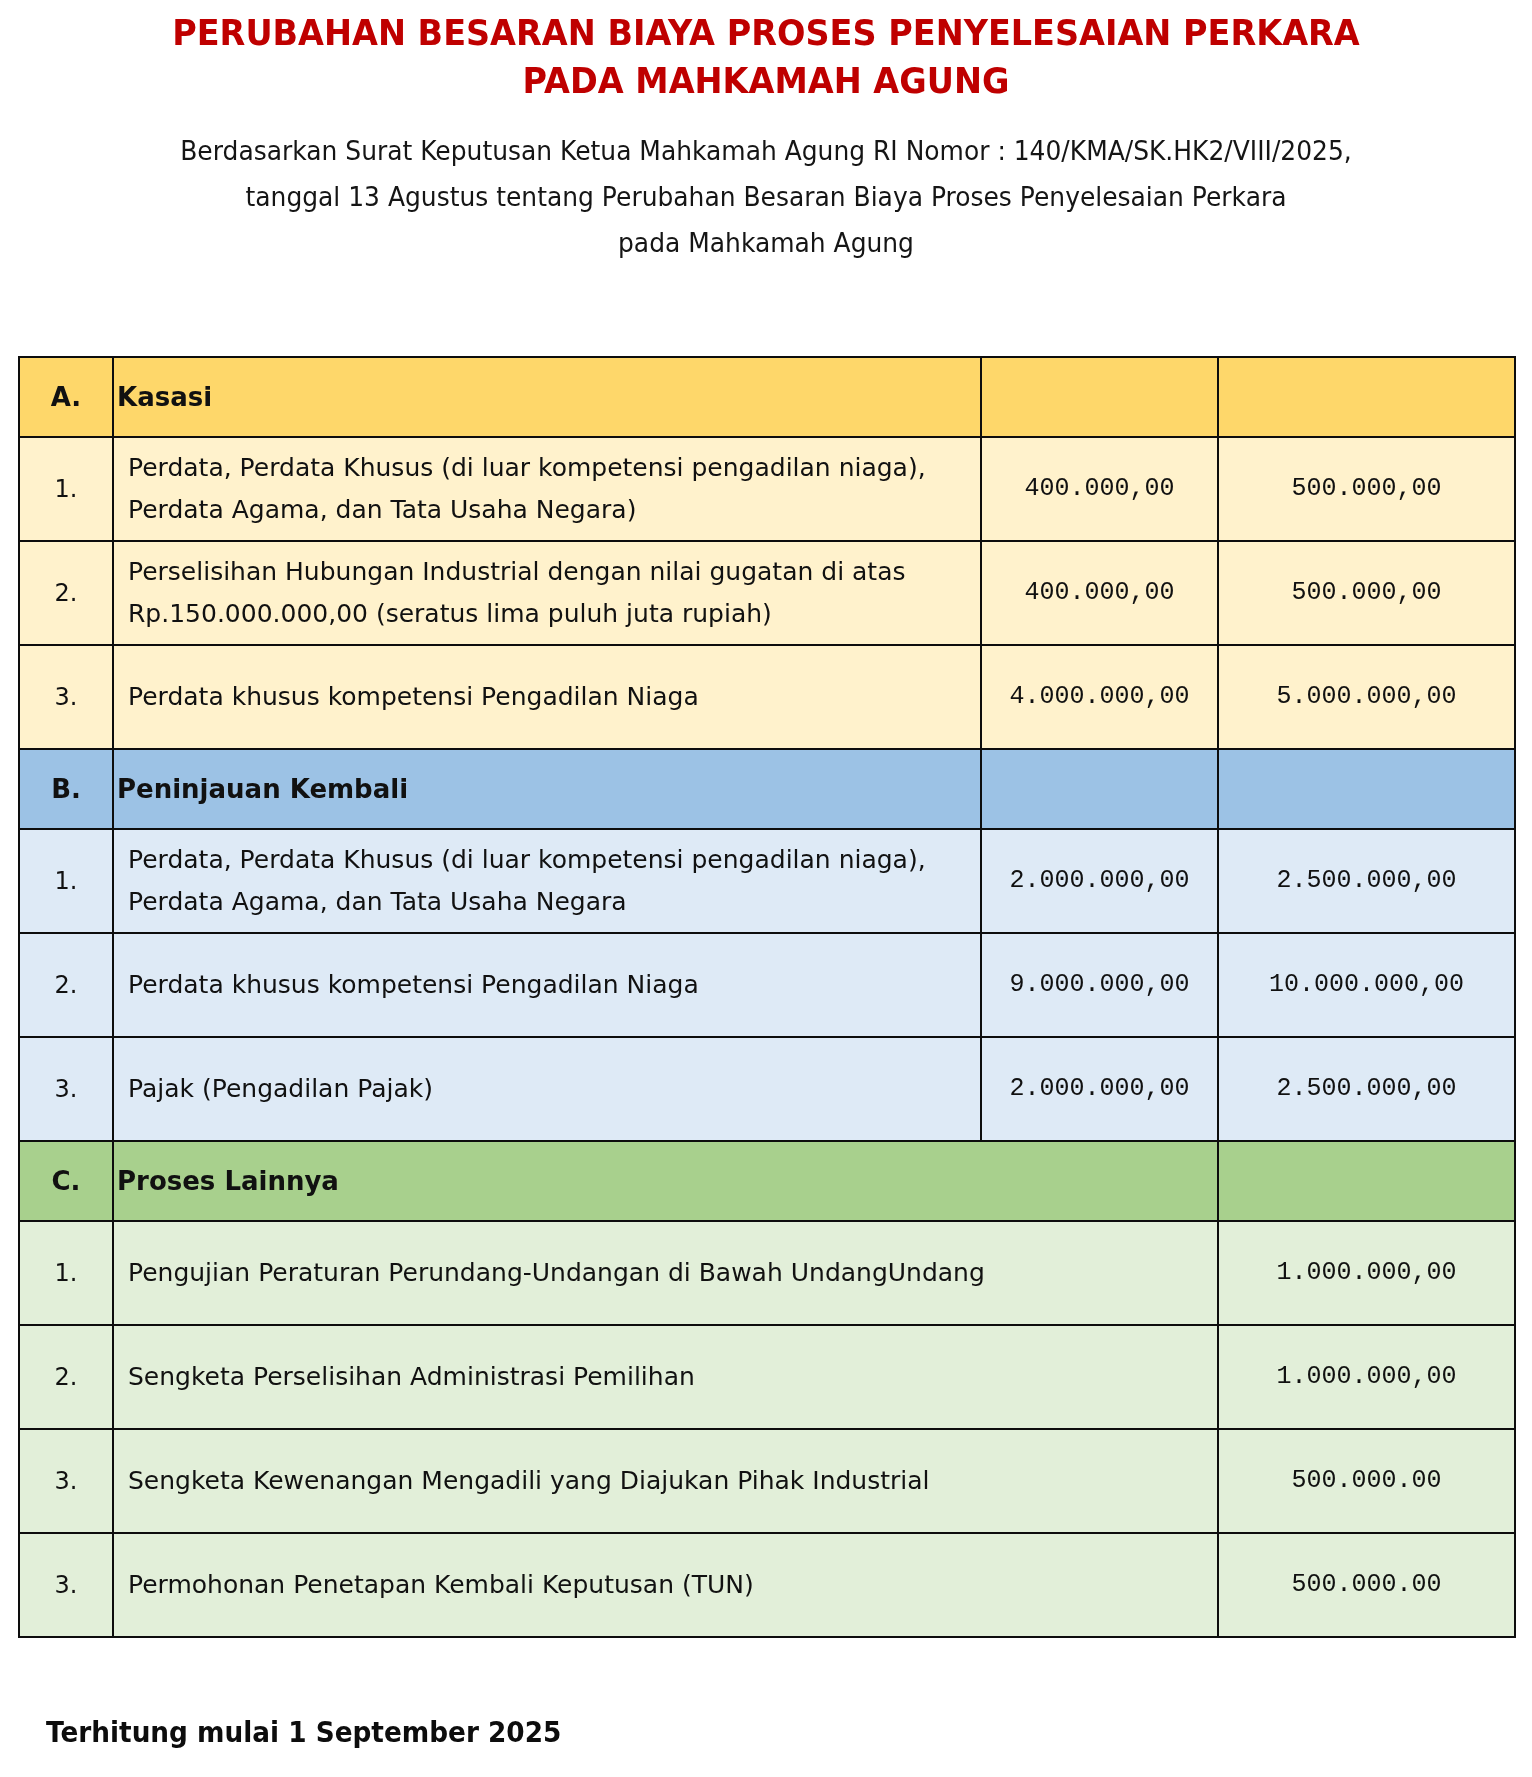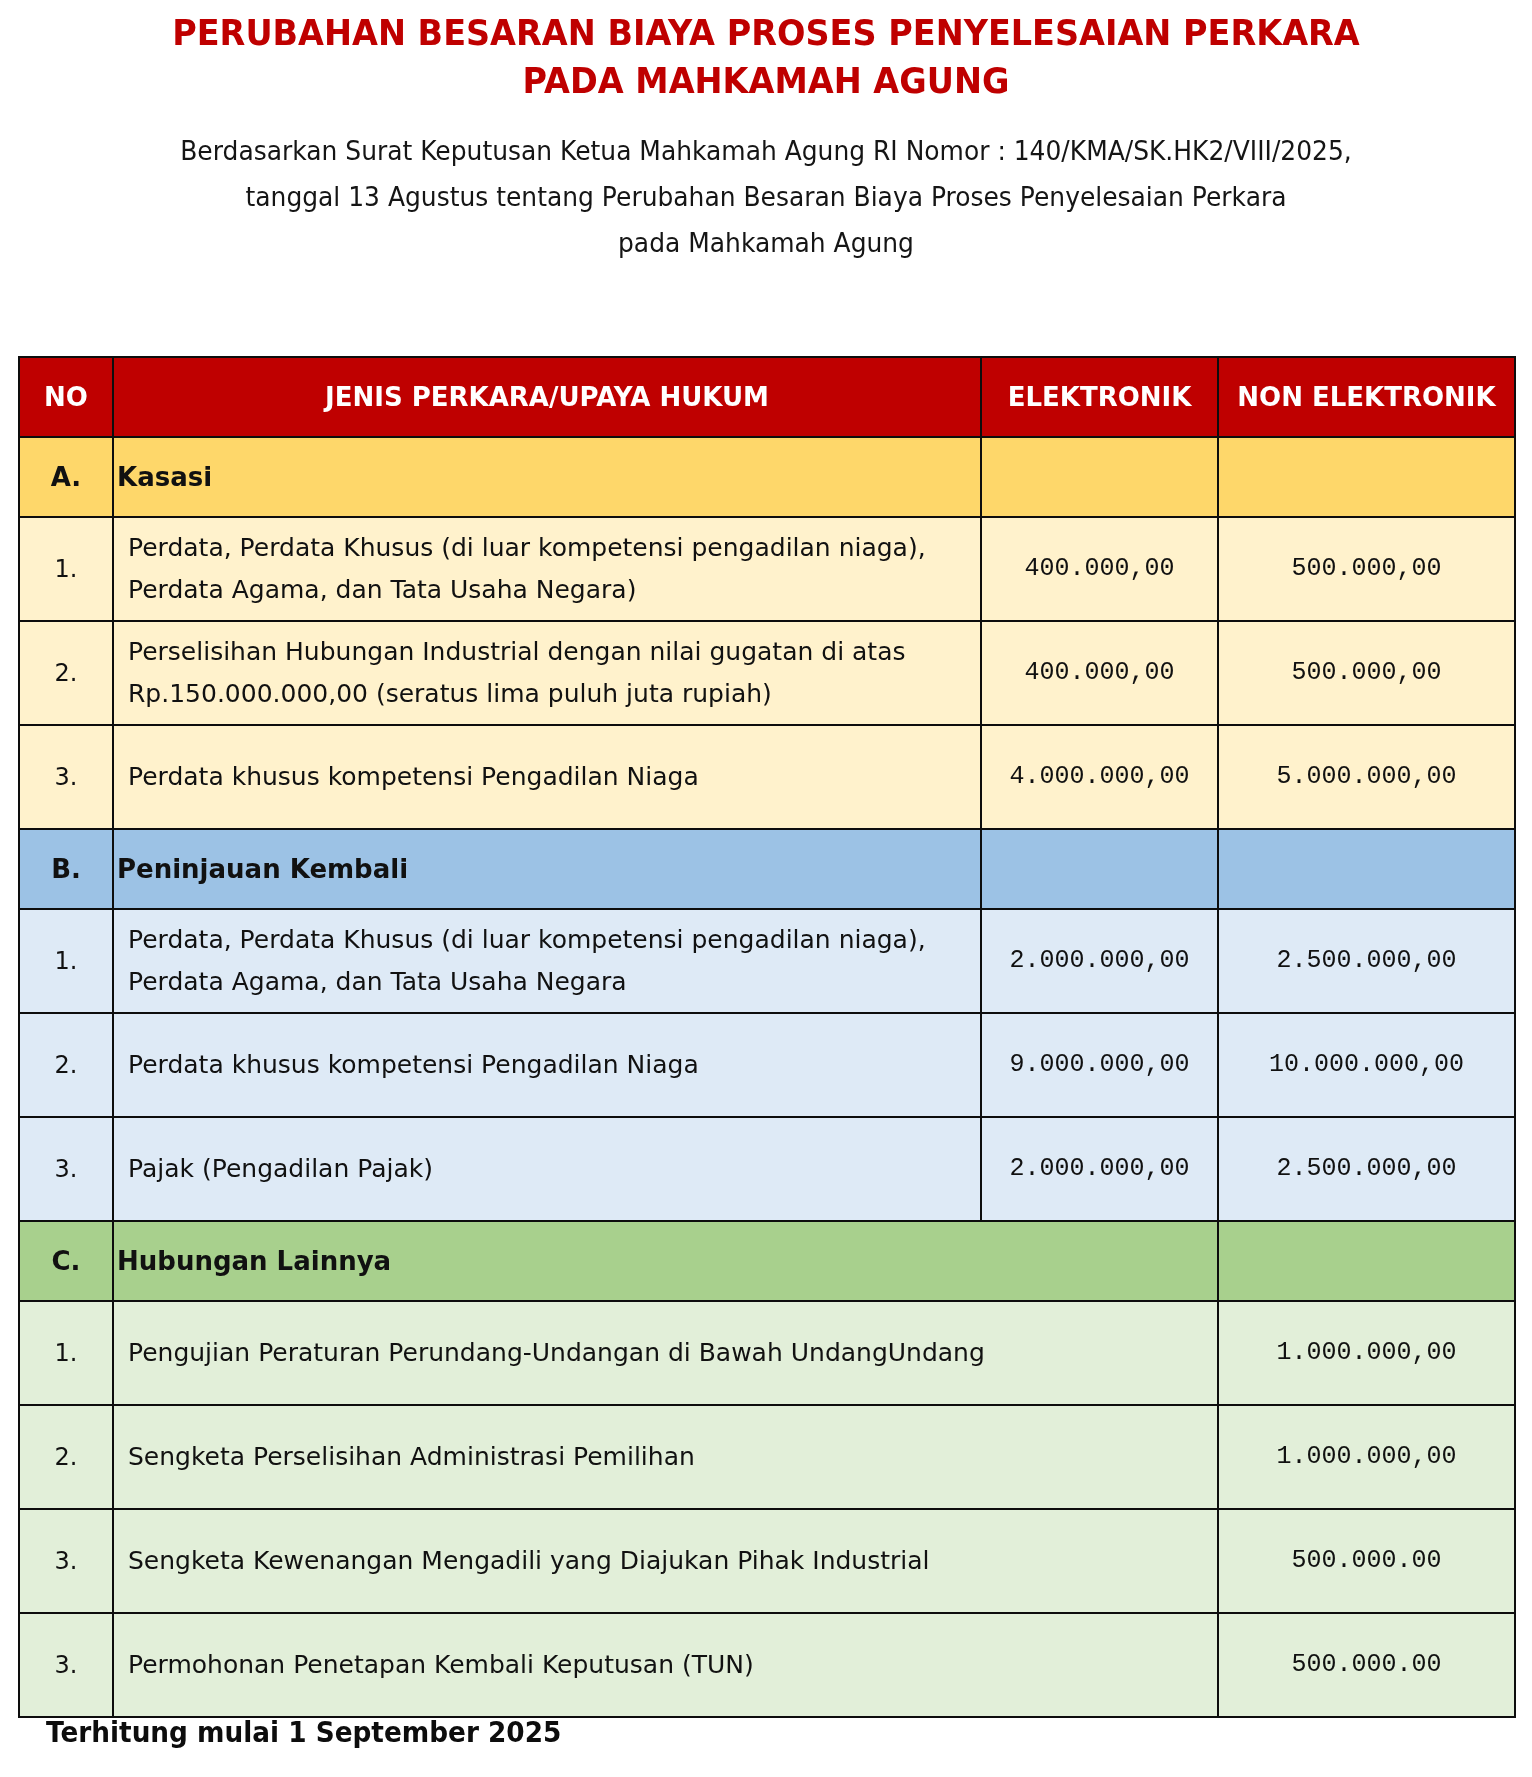--- a/index.html
+++ b/index.html
@@ -124,26 +124,20 @@
 <div class="subtitle s3">pada Mahkamah Agung</div>
 
 <table class="fees">
   <colgroup>
     <col class="c-no">
       <col class="c-desc">
       <col class="c-el">
       <col class="c-nel">
   </colgroup>
   <tbody>
-      <tr class="head">
-    <th>NO</th>
-    <th>JENIS PERKARA/UPAYA HUKUM</th>
-    <th>ELEKTRONIK</th>
-    <th>NON ELEKTRONIK</th>
-  </tr>
 
   <tr class="sec sec-a">
     <td class="no">A.</td>
     <td class="desc">Kasasi</td>
     <td></td>
     <td></td>
   </tr>
   <tr class="item item-a">
     <td class="no">1.</td>
     <td class="desc">Perdata, Perdata Khusus (di luar kompetensi pengadilan niaga), Perdata Agama, dan Tata Usaha Negara)</td>
@@ -183,21 +177,21 @@
   </tr>
   <tr class="item item-b">
     <td class="no">3.</td>
     <td class="desc">Pajak (Pengadilan Pajak)</td>
     <td class="amt">2.000.000,00</td>
     <td class="amt">2.500.000,00</td>
   </tr>
 
   <tr class="sec sec-c">
     <td class="no">C.</td>
-    <td class="desc" colspan="2">Hubungan Lainnya</td>
+    <td class="desc" colspan="2">Proses Lainnya</td>
     <td></td>
   </tr>
   <tr class="item item-c">
     <td class="no">1.</td>
     <td class="desc" colspan="2">Pengujian Peraturan Perundang-Undangan di Bawah UndangUndang</td>
     <td class="amt">1.000.000,00</td>
   </tr>
   <tr class="item item-c">
     <td class="no">2.</td>
     <td class="desc" colspan="2">Sengketa Perselisihan Administrasi Pemilihan</td>

